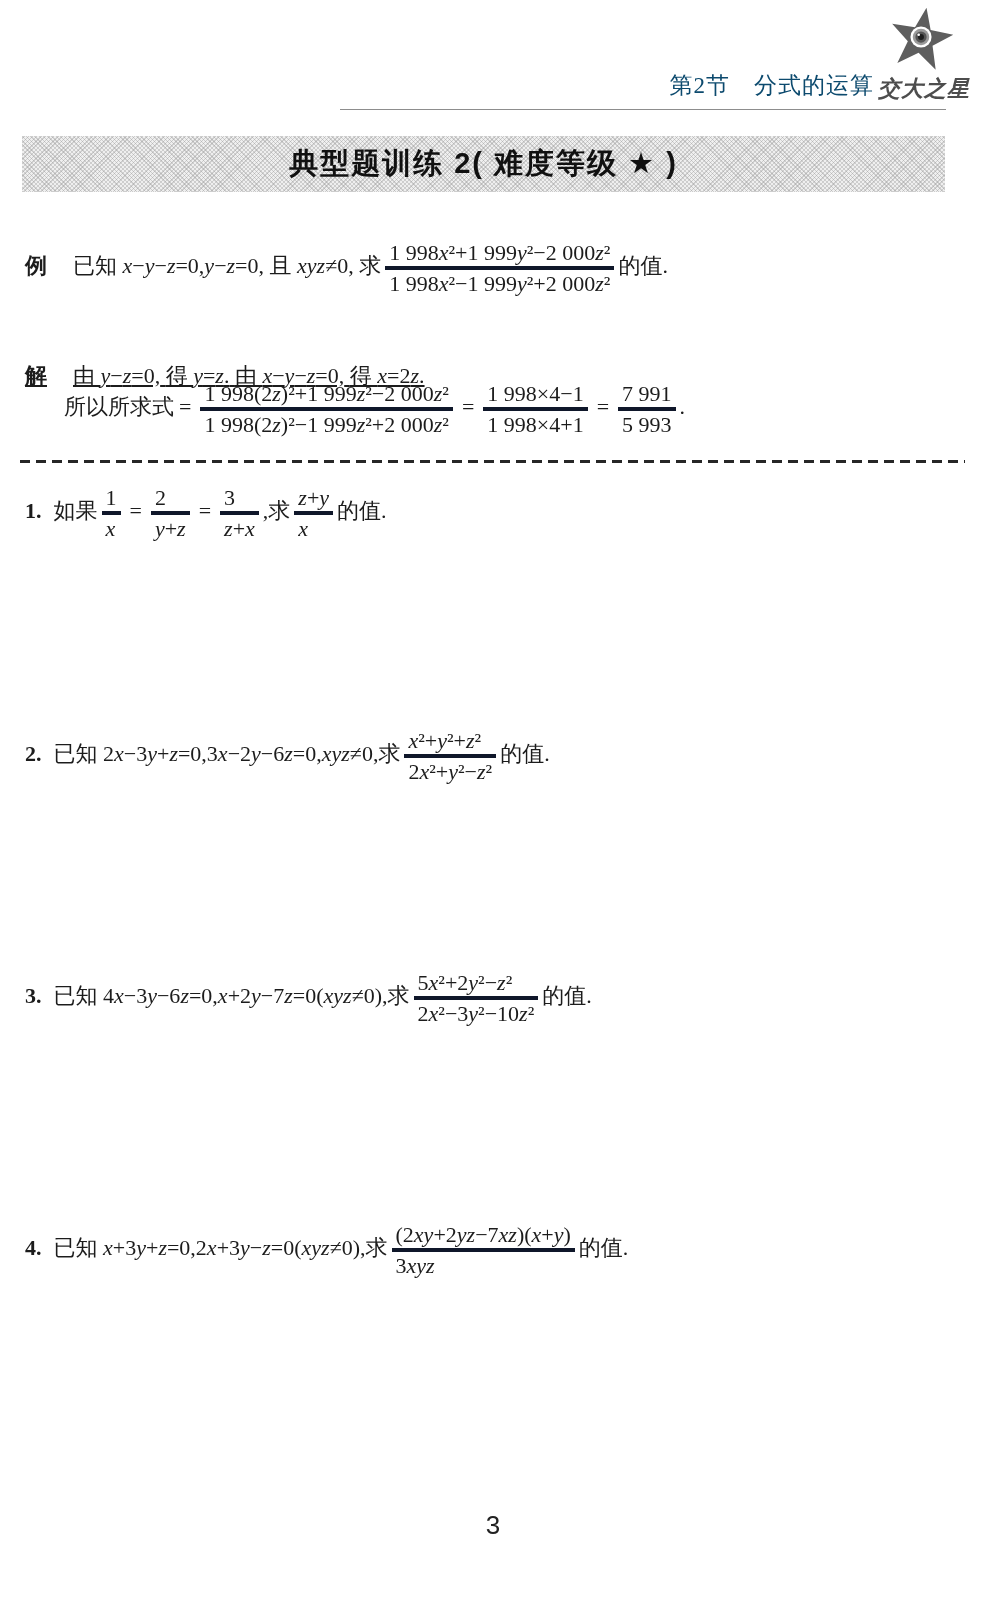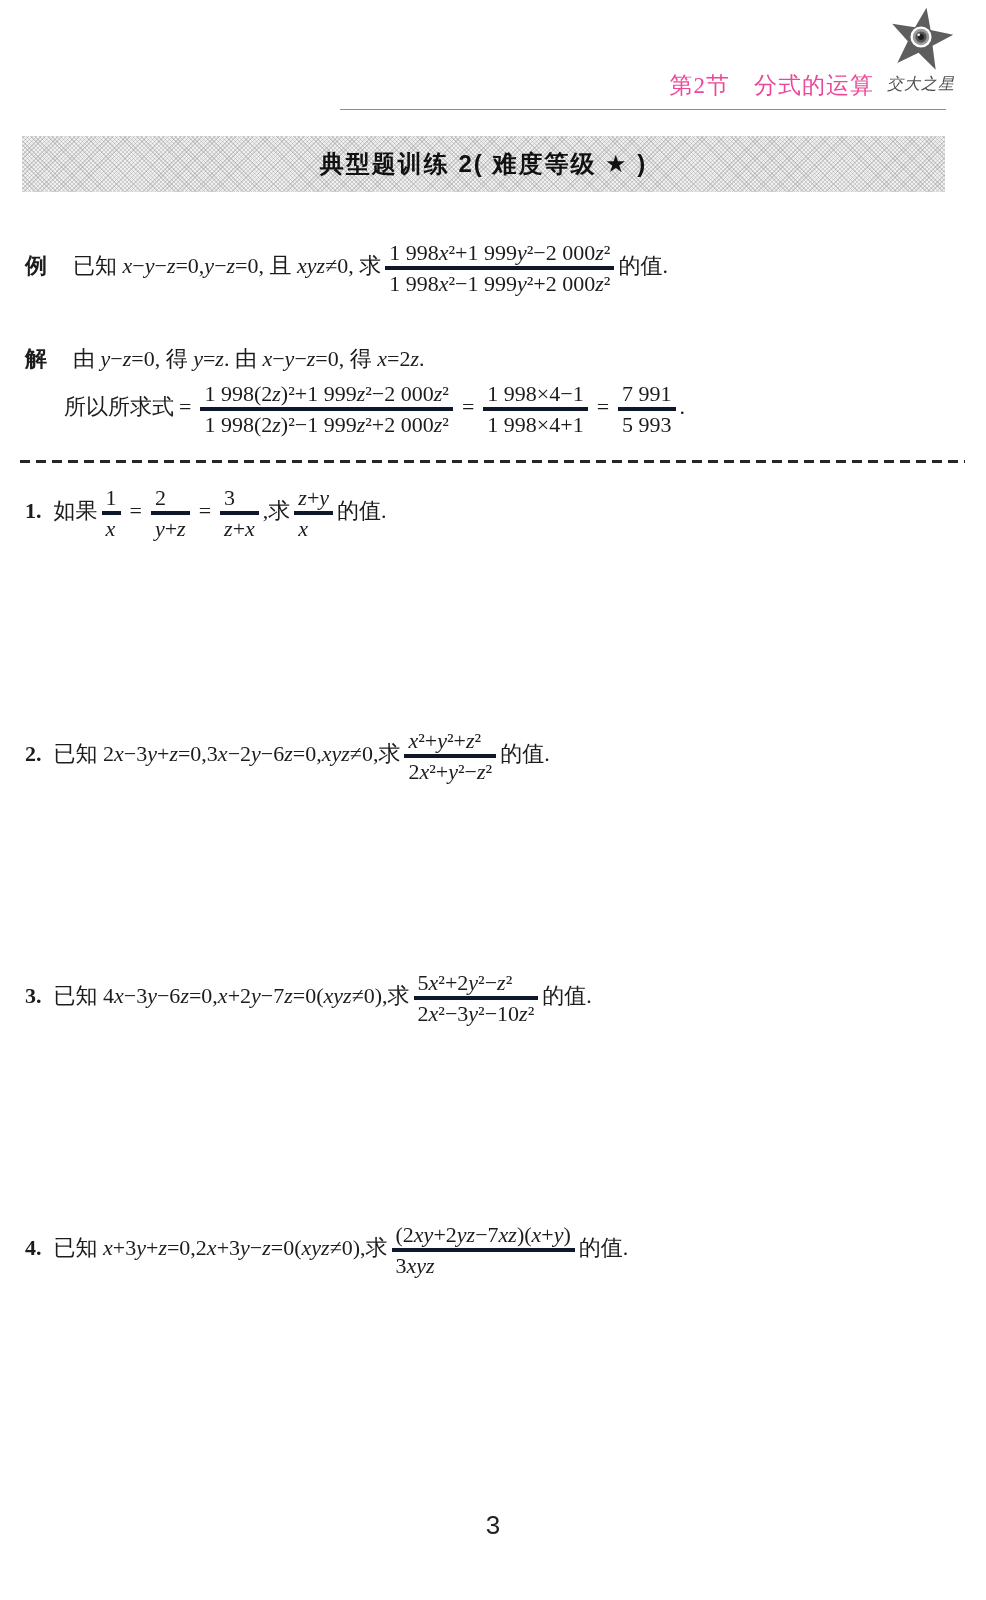--- a/index.html
+++ b/index.html
@@ -8,46 +8,46 @@
     width:986px; height:1600px;
     background:#ffffff;
     font-family:"Liberation Serif","DejaVu Serif",serif;
     color:#1c1c1c;
     overflow:hidden;
   }
 
   
   .section-title {
     position:absolute; top:70px; right:112px;
-    font-size:23px; letter-spacing:1px; color:#ec4899;
+    font-size:23px; letter-spacing:1px; color:#0c4a6e;
     white-space:nowrap;
   }
   .header-rule {
     position:absolute; top:109px; left:340px; width:606px; height:1px;
     background:#8d8d8d;
   }
   .logo { position:absolute; top:4px; right:22px; width:86px; text-align:center; }
   .logo svg { width:66px; height:70px; display:block; margin:0 auto; }
   .logo-text {
-    font-size:16px; font-weight:normal; font-style:italic;
+    font-size:22px; font-weight:bold; font-style:italic;
     color:#4d4d4d; letter-spacing:1px; white-space:nowrap;
   }
 
   
   .banner {
     position:absolute; top:136px; left:22px; width:923px; height:56px;
     background-color:#efefef;
     background-image:
       repeating-linear-gradient(45deg, rgba(150,150,150,.38) 0 1px, transparent 1px 3px),
       repeating-linear-gradient(-45deg, rgba(150,150,150,.38) 0 1px, transparent 1px 3px);
     display:flex; align-items:center; justify-content:center;
   }
   .banner-title {
     font-family:"Liberation Sans","DejaVu Sans",sans-serif;
-    font-weight:bold; font-size:24px; color:#111; letter-spacing:2px;
+    font-weight:bold; font-size:29px; color:#111; letter-spacing:2px;
   }
 
   
   .line { position:absolute; left:25px; white-space:nowrap; font-size:22px; }
   .label {
     font-family:"Liberation Sans","DejaVu Sans",sans-serif;
     font-weight:bold; font-size:22px; margin-right:26px;
   }
   .pnum { font-weight:bold; margin-right:12px; }
   .math i { font-style:italic; }
@@ -98,21 +98,21 @@
 
   <div class="line" style="top:239px;">
     <span class="label">例</span><span class="cn">已知 </span><span class="math"><i>x</i>−<i>y</i>−<i>z</i>=0,<i>y</i>−<i>z</i>=0,</span>
     <span class="cn">且 </span><span class="math"><i>xyz</i>≠0,</span>
     <span class="cn">求</span><span class="frac">
         <span class="num math">1 998<i>x</i>²+1 999<i>y</i>²−2 000<i>z</i>²</span>
         <span class="den math">1 998<i>x</i>²−1 999<i>y</i>²+2 000<i>z</i>²</span>
       </span><span class="cn">的值.</span>
   </div>
 
-  <div class="line" style="top:344px;">
+  <div class="line" style="top:361px;text-decoration:underline;">
     <span class="label">解</span><span class="cn">由 </span><span class="math"><i>y</i>−<i>z</i>=0,</span>
     <span class="cn">得 </span><span class="math"><i>y</i>=<i>z</i>.</span>
     <span class="cn"> 由 </span><span class="math"><i>x</i>−<i>y</i>−<i>z</i>=0,</span>
     <span class="cn">得 </span><span class="math"><i>x</i>=2<i>z</i>.</span>
   </div>
 
   <div class="solution-row2" style="top:380px;">
     <span class="cn">所以所求式</span><span class="op">=</span><span class="frac">
         <span class="num math">1 998(2<i>z</i>)²+1 999<i>z</i>²−2 000<i>z</i>²</span>
         <span class="den math">1 998(2<i>z</i>)²−1 999<i>z</i>²+2 000<i>z</i>²</span>

